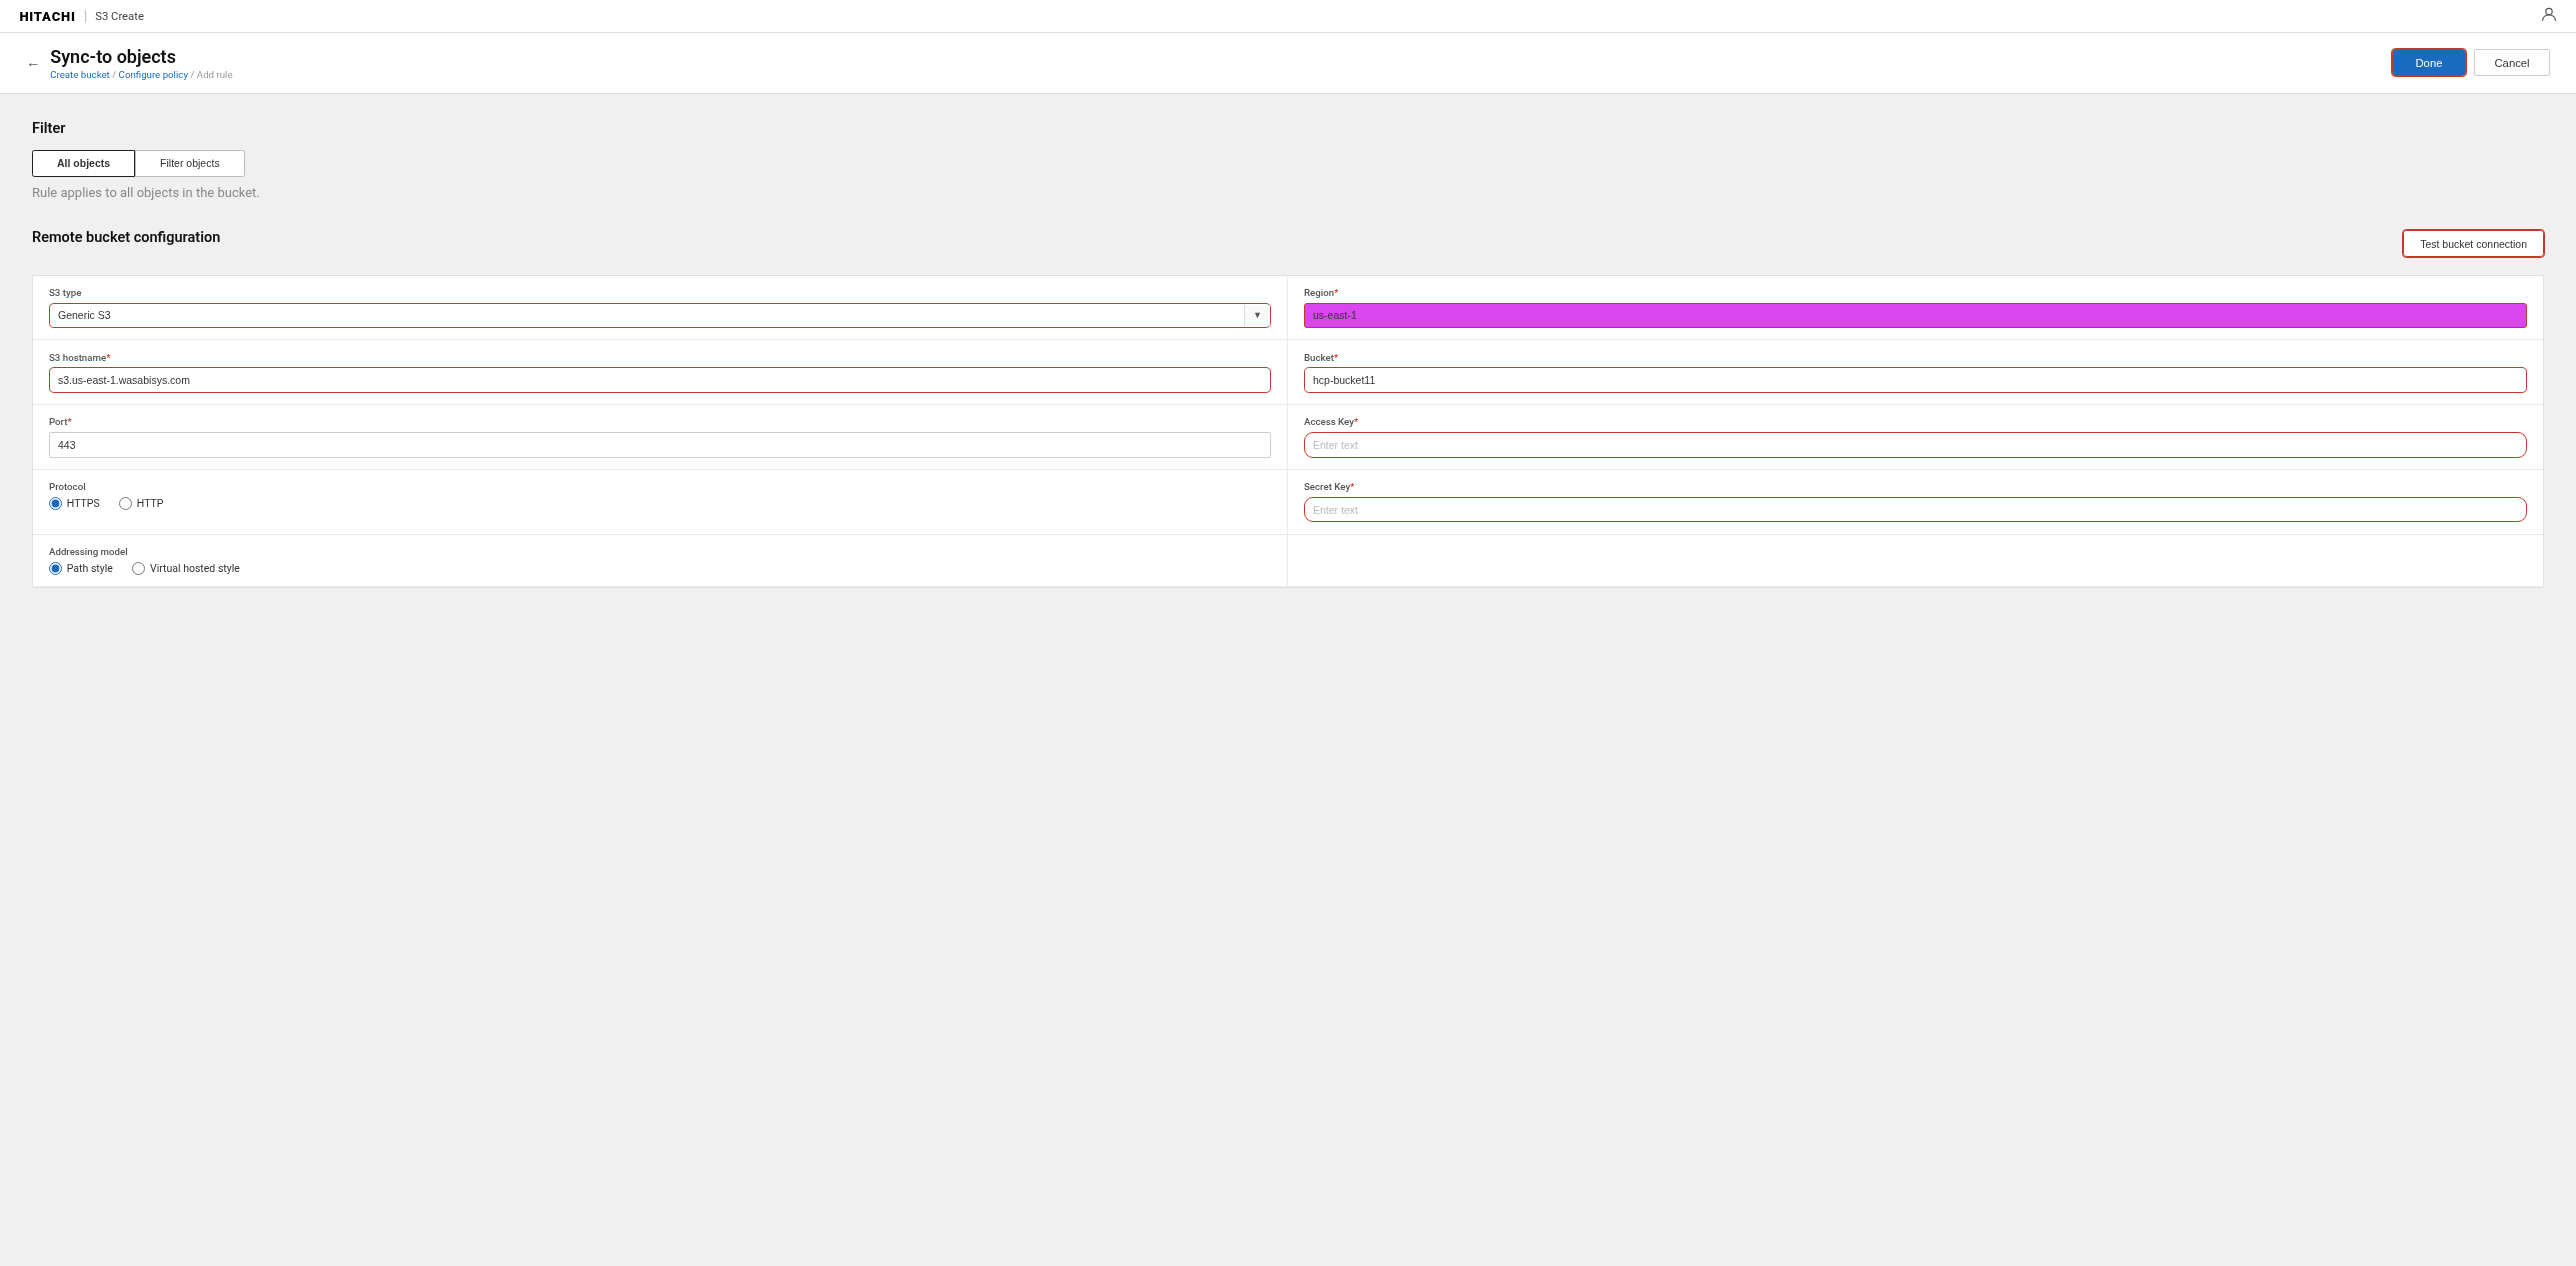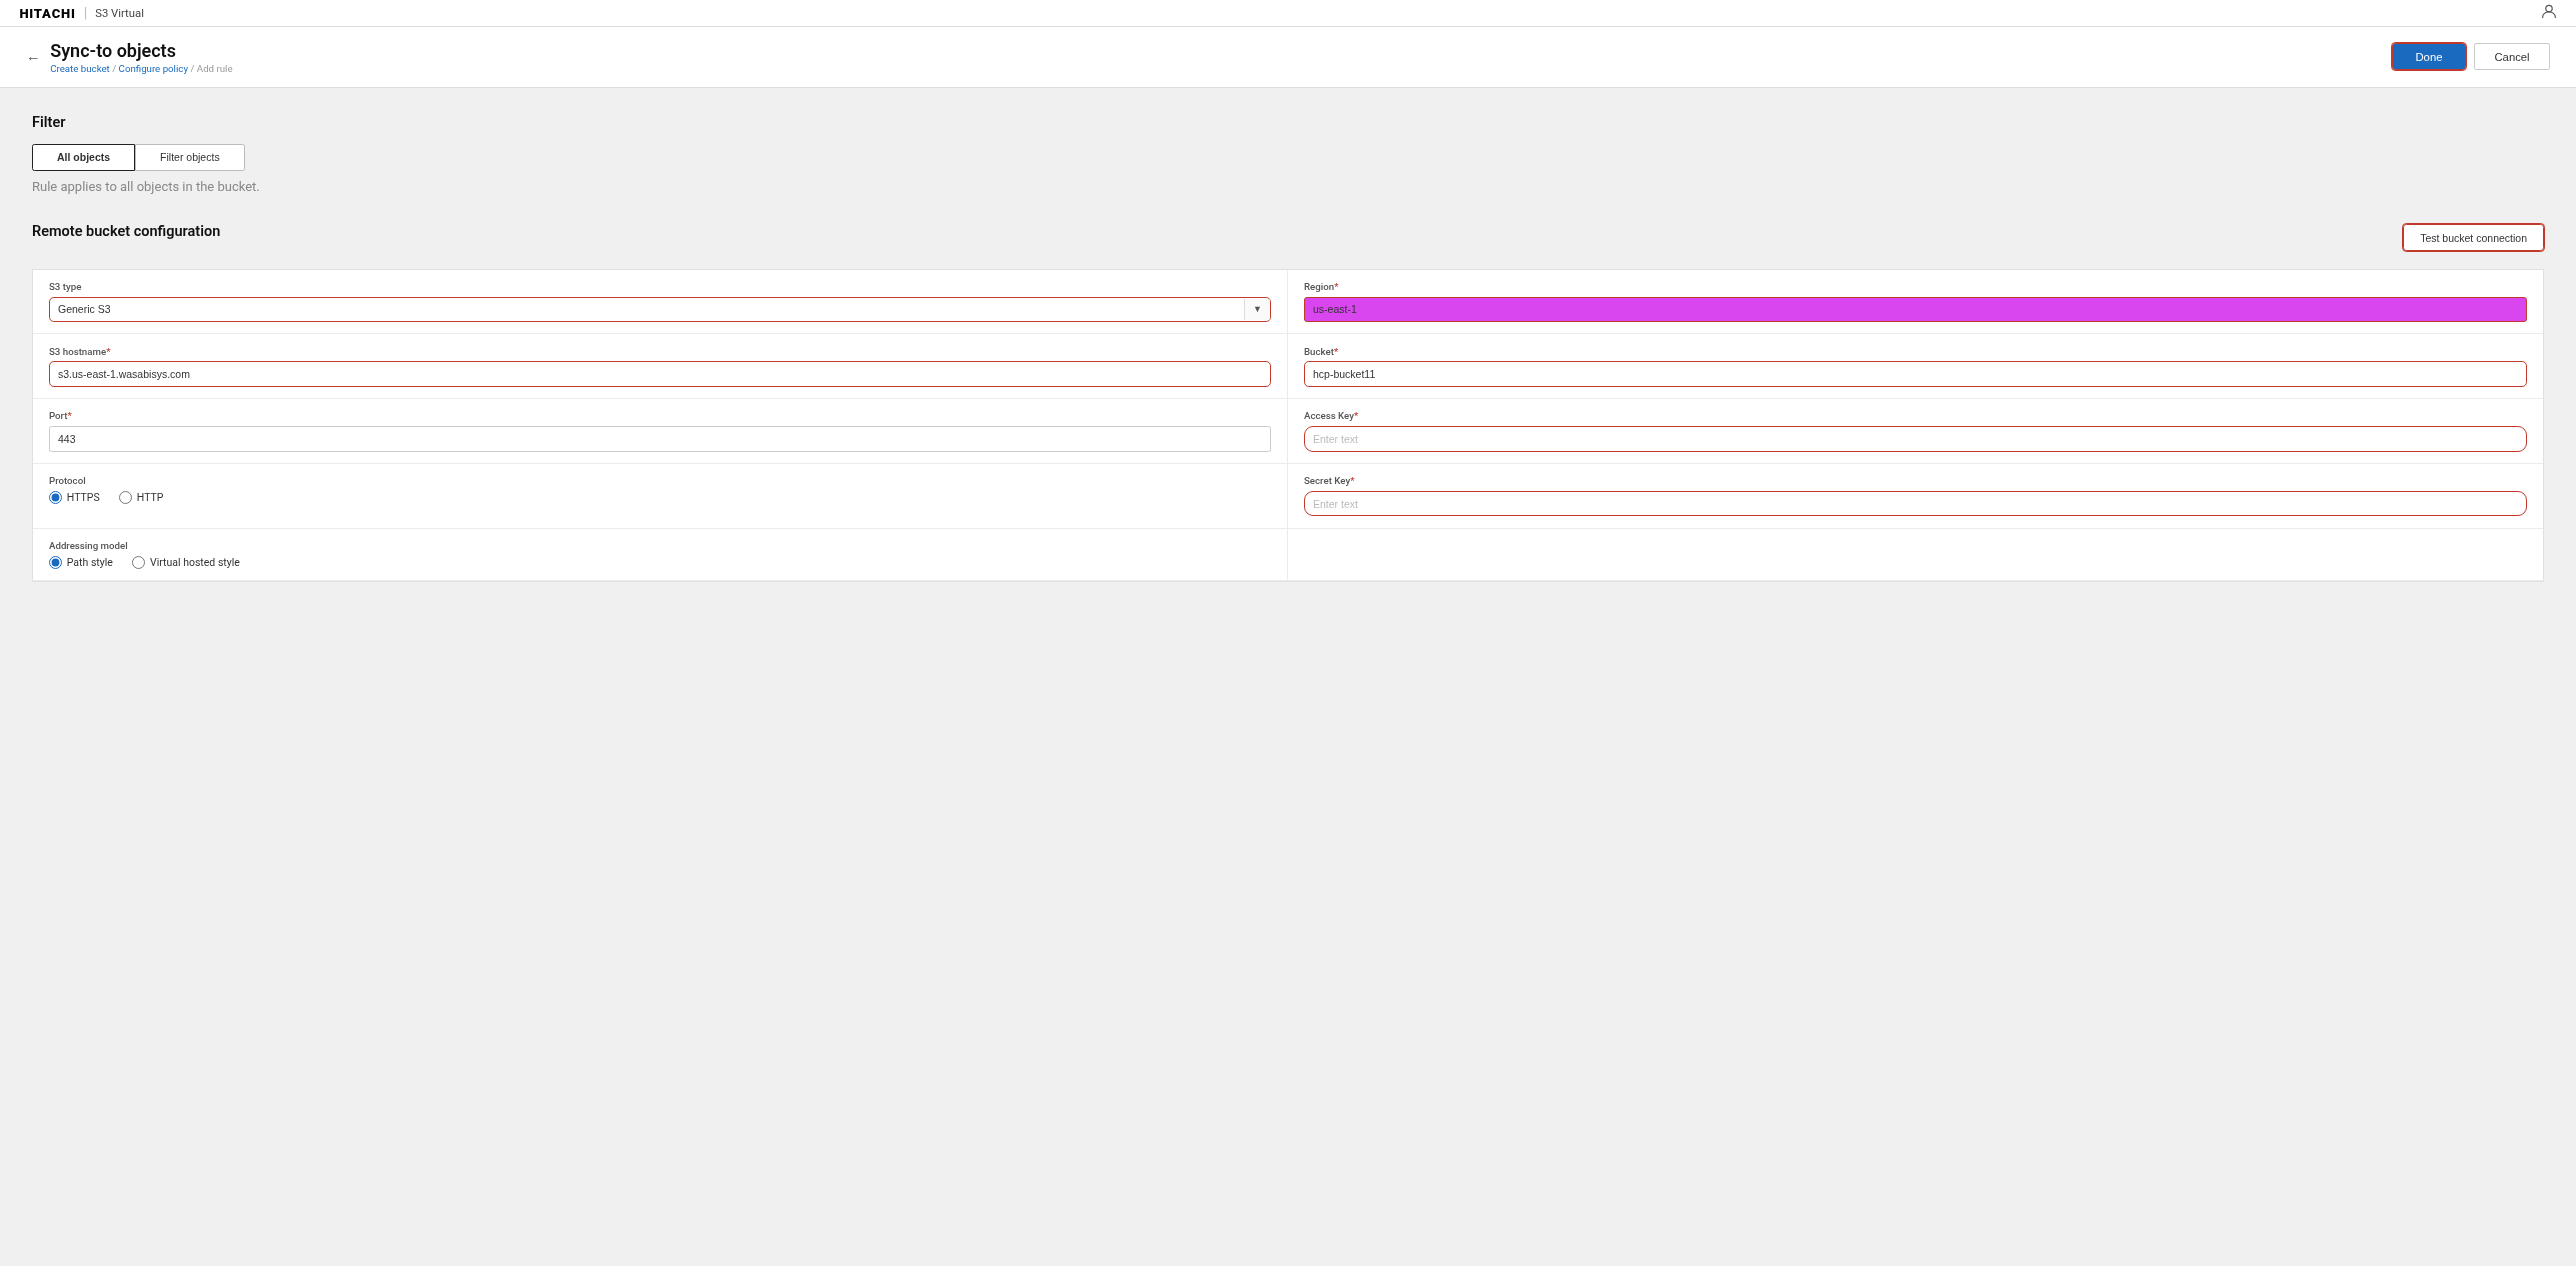--- a/index.html
+++ b/index.html
@@ -6,21 +6,21 @@
     body {
       font-family: -apple-system, BlinkMacSystemFont, 'Segoe UI', Roboto, Arial, sans-serif;
       background: #f0f0f0;
       color: #222;
       font-size: 11.3px;
     }
     .header {
       background: #fff;
       border-bottom: 0.8px solid #ddd;
       padding: 0 19.4px;
-      height: 27px;
+      height: 33px;
       display: flex;
       align-items: center;
       gap: 9.7px;
     }
     .header-brand {
       display: flex;
       align-items: center;
       gap: 8px;
     }
     .hitachi-logo {
@@ -301,21 +301,21 @@
       outline: none;
     }
   </style>
 </head>
 <body>
 
 <div class="header">
   <div class="header-brand">
     <span class="hitachi-logo">HITACHI</span>
     <span class="header-divider">|</span>
-    <span class="header-title">S3 Virtual</span>
+    <span class="header-title">S3 Create</span>
   </div>
   <div class="header-user">
     <svg width="16" height="16" viewBox="0 0 20 20" fill="none" xmlns="http://www.w3.org/2000/svg">
       <circle cx="10" cy="7" r="4" stroke="#555" stroke-width="1.5"></circle>
       <path d="M2 18c0-4 3.58-7 8-7s8 3 8 7" stroke="#555" stroke-width="1.5" stroke-linecap="round"></path>
     </svg>
   </div>
 </div>
 
 <div class="page-header">

